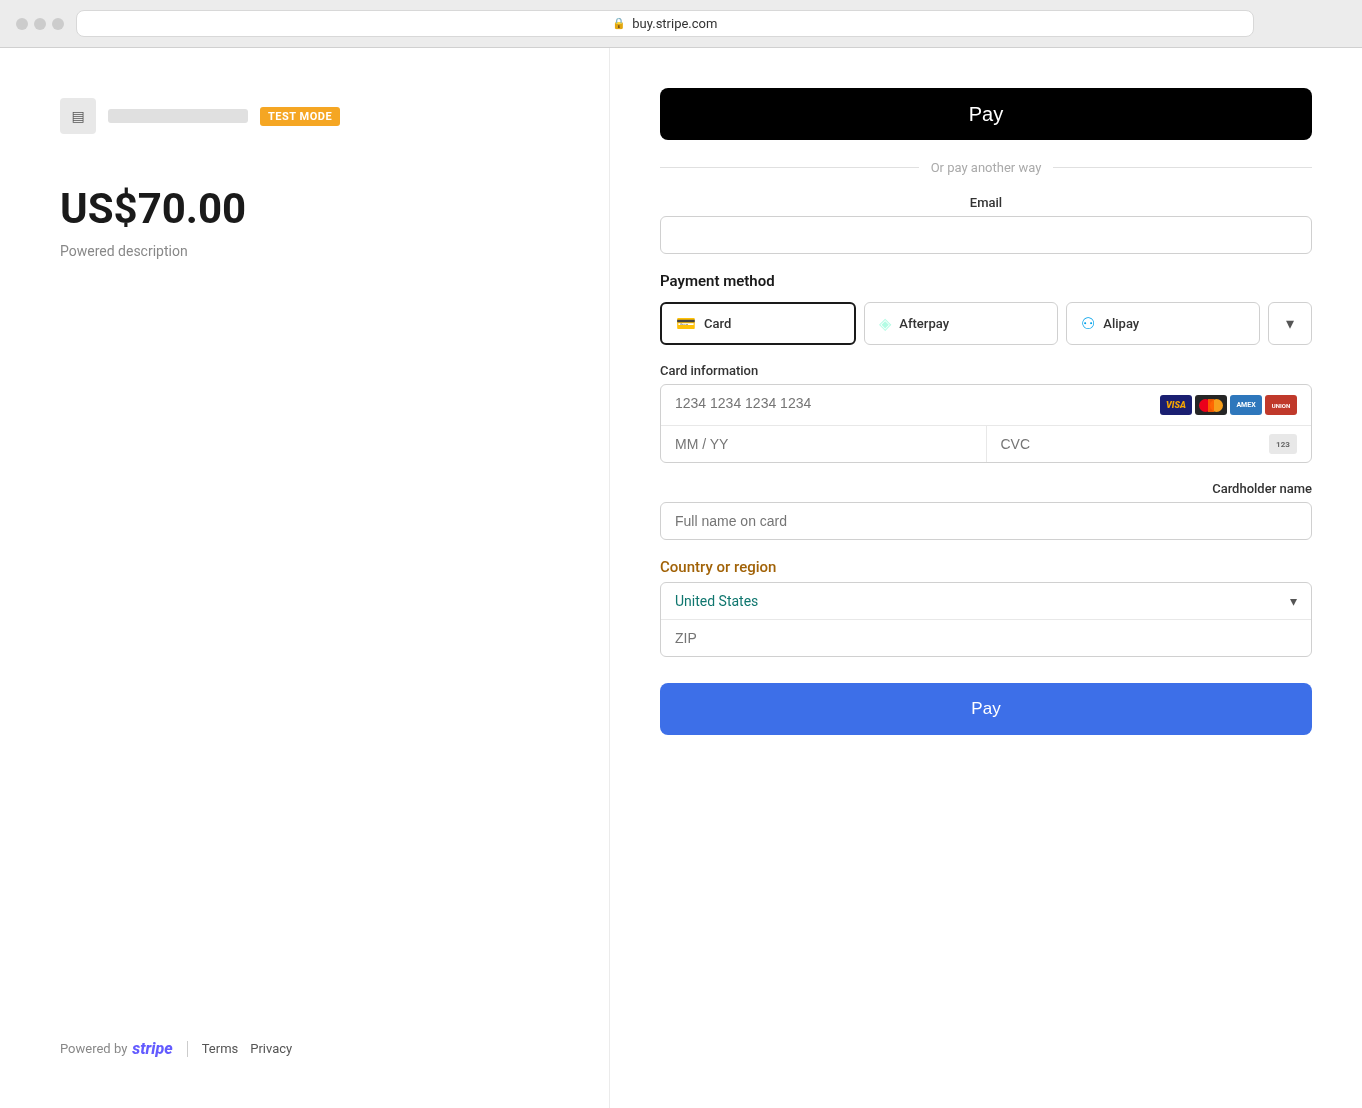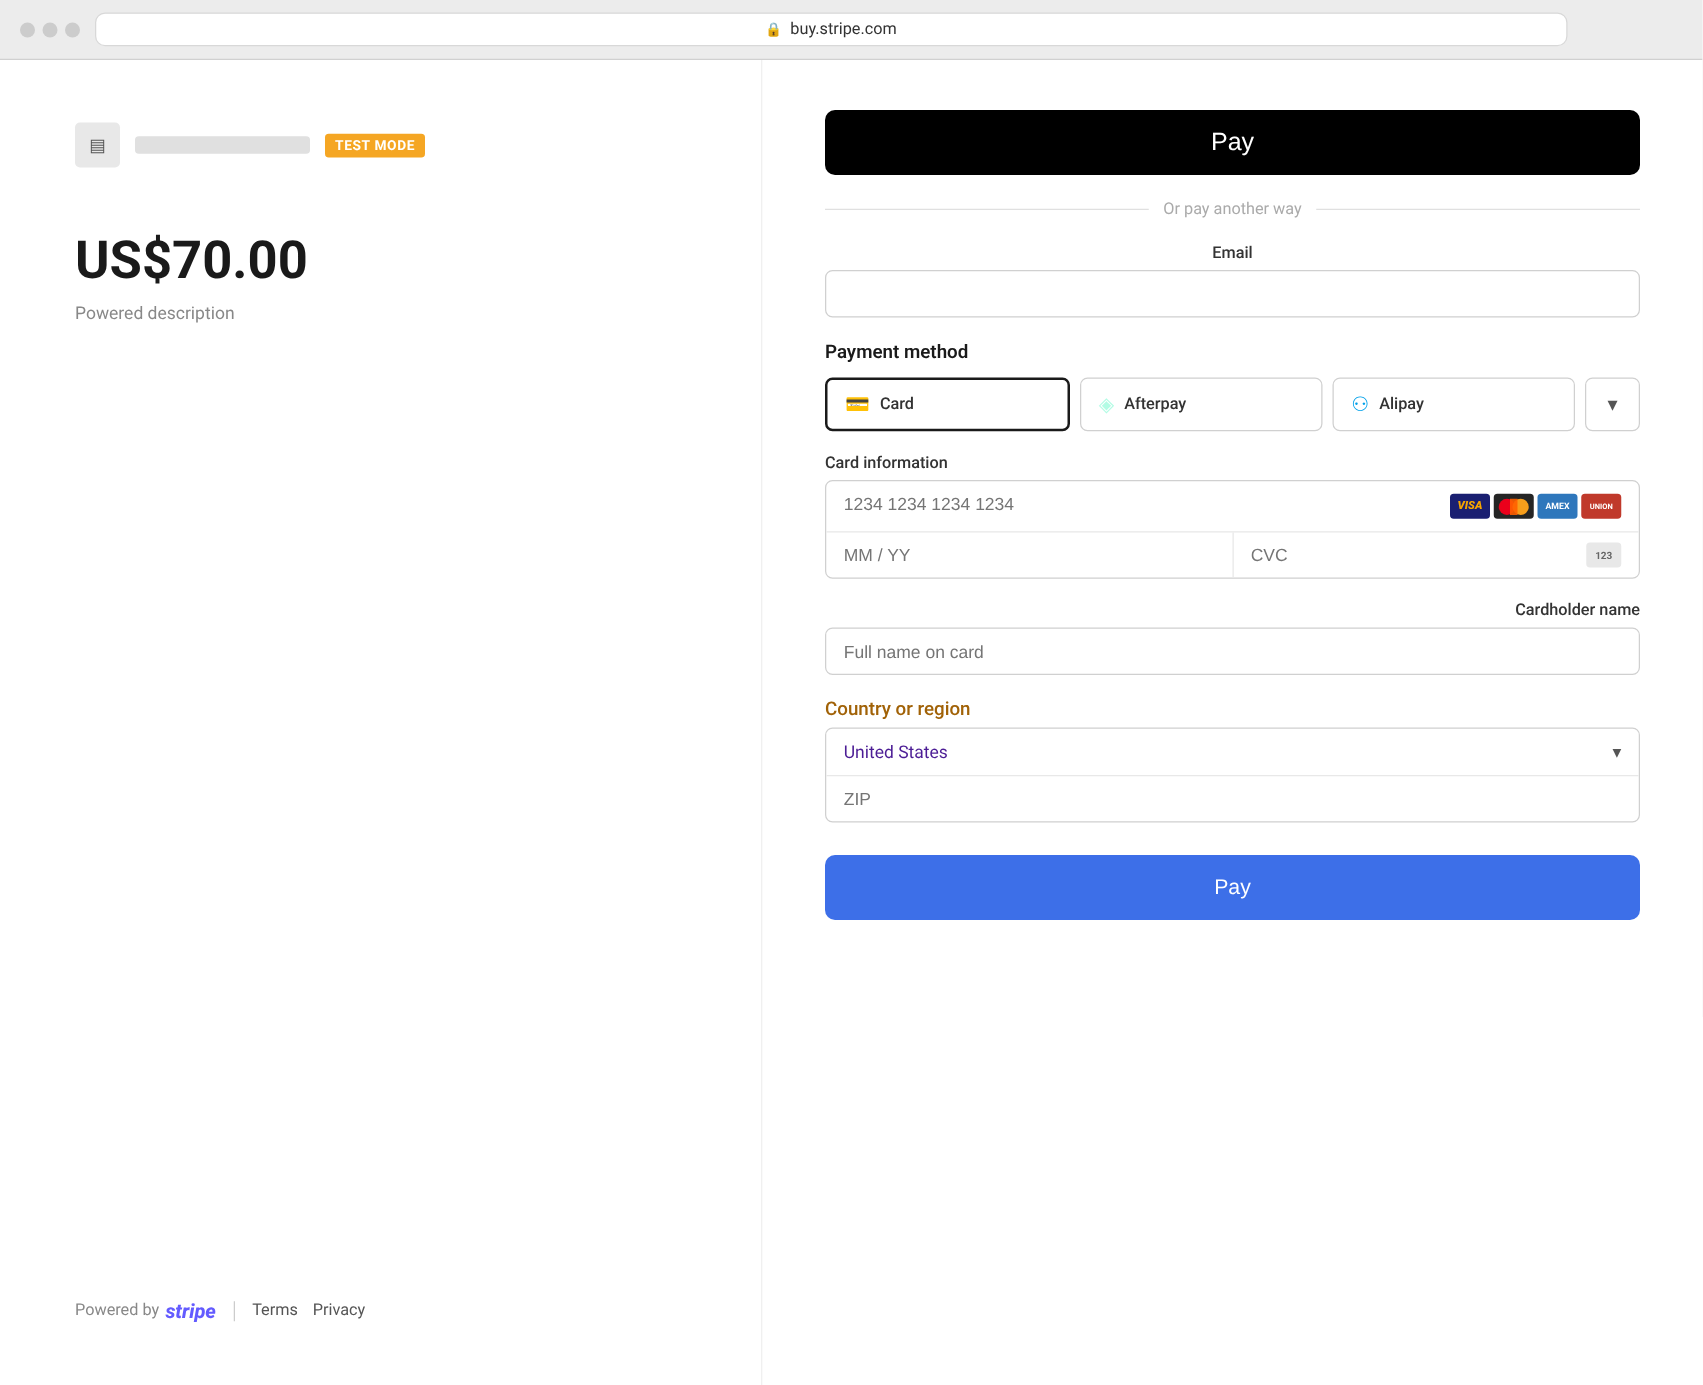--- a/index.html
+++ b/index.html
@@ -131,21 +131,21 @@
     <div style="margin-bottom:18px;">
       <label style="font-size:13px; font-weight:500; color:#333; margin-bottom:6px; display:block;text-align:right;">Cardholder name</label>
       <input type="text" placeholder="Full name on card" style="width: 100%; padding: 10px 14px; border: 1px solid rgb(208, 208, 208); border-radius: 6px; font-size: 14px; color: rgb(170, 170, 170); outline: none; background: white;">
     </div>
 
     
     <div style="margin-bottom:18px;">
       <label style="font-size:15px; font-weight:500; color:#a16207; margin-bottom:6px; display:block;">Country or region</label>
       <div style="border:1px solid #d0d0d0; border-radius:6px; overflow:hidden;">
         <div style="display:flex; align-items:center; padding:10px 14px; border-bottom:1px solid #e8e8e8; cursor:pointer;">
-          <span style="flex:1; font-size:14px; color:#4c1d95;">United States</span>
+          <span style="flex:1; font-size:14px; color:#0f766e;">United States</span>
           <span style="font-size:14px; color:#555;">▾</span>
         </div>
         <input type="text" placeholder="ZIP" style="width: 100%; padding: 10px 14px; border: none; outline: none; font-size: 14px; color: rgb(170, 170, 170); background: transparent;">
       </div>
     </div>
 
     
     <button style="width:100%; background:#3d6fe8; color:white; border:none; border-radius:8px; padding:16px; font-size:17px; font-weight:500; cursor:pointer; margin-top:8px;">Pay</button>
 
   </div>

